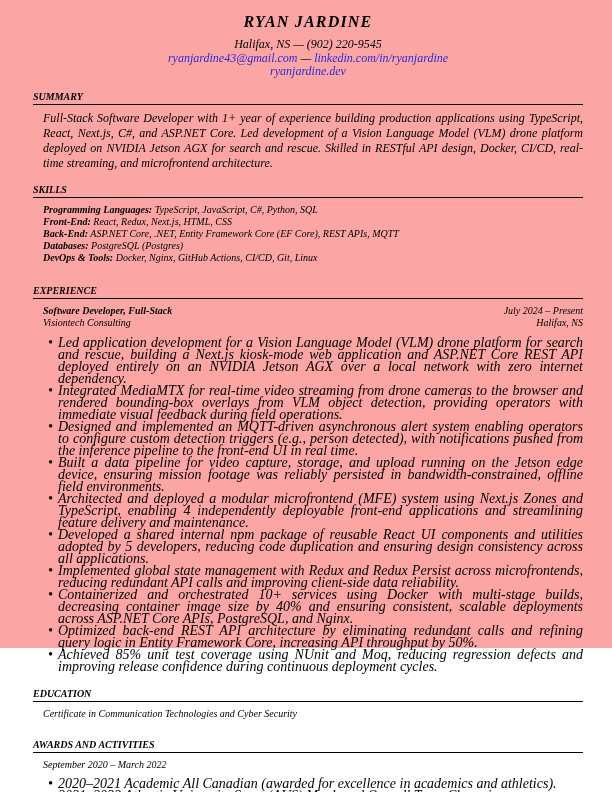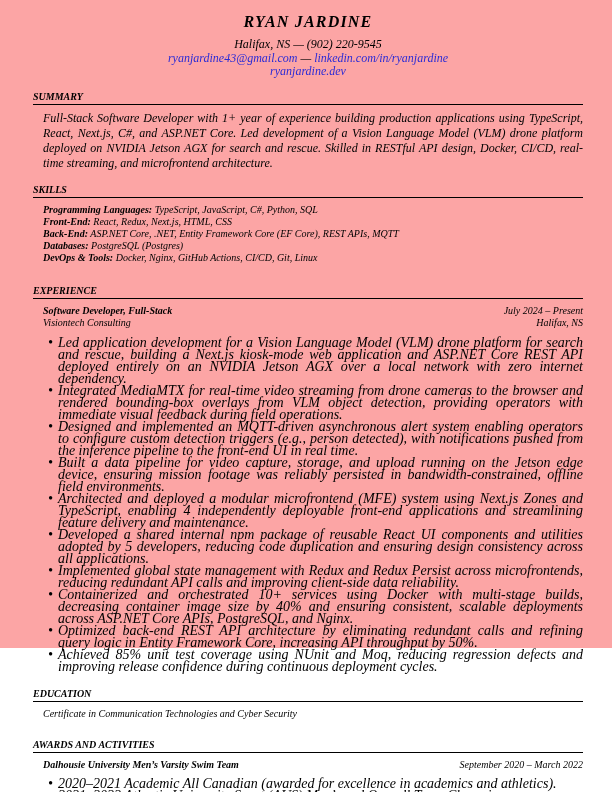--- a/index.html
+++ b/index.html
@@ -176,21 +176,20 @@
     <div class="section-title">EDUCATION</div>
     <div class="section-body">
       <div class="skill-line">Certificate in Communication Technologies and Cyber Security</div>
     </div>
   </div>
 
   <div class="section awards">
     <div class="section-title">AWARDS AND ACTIVITIES</div>
     <div class="section-body">
       <div class="entry-row">
-        <span class="entry-left-bold">Dalhousie University Men’s Varsity Swim Team</span>
         <span class="entry-right">September 2020 – March 2022</span>
       </div>
       <ul class="bullets">
         <li>2020–2021 Academic All Canadian (awarded for excellence in academics and athletics).</li>
         <li>2021–2022 Atlantic University Sport (AUS) Men’s and Overall Team Champions.</li>
       </ul>
     </div>
   </div>
 
 </div>

